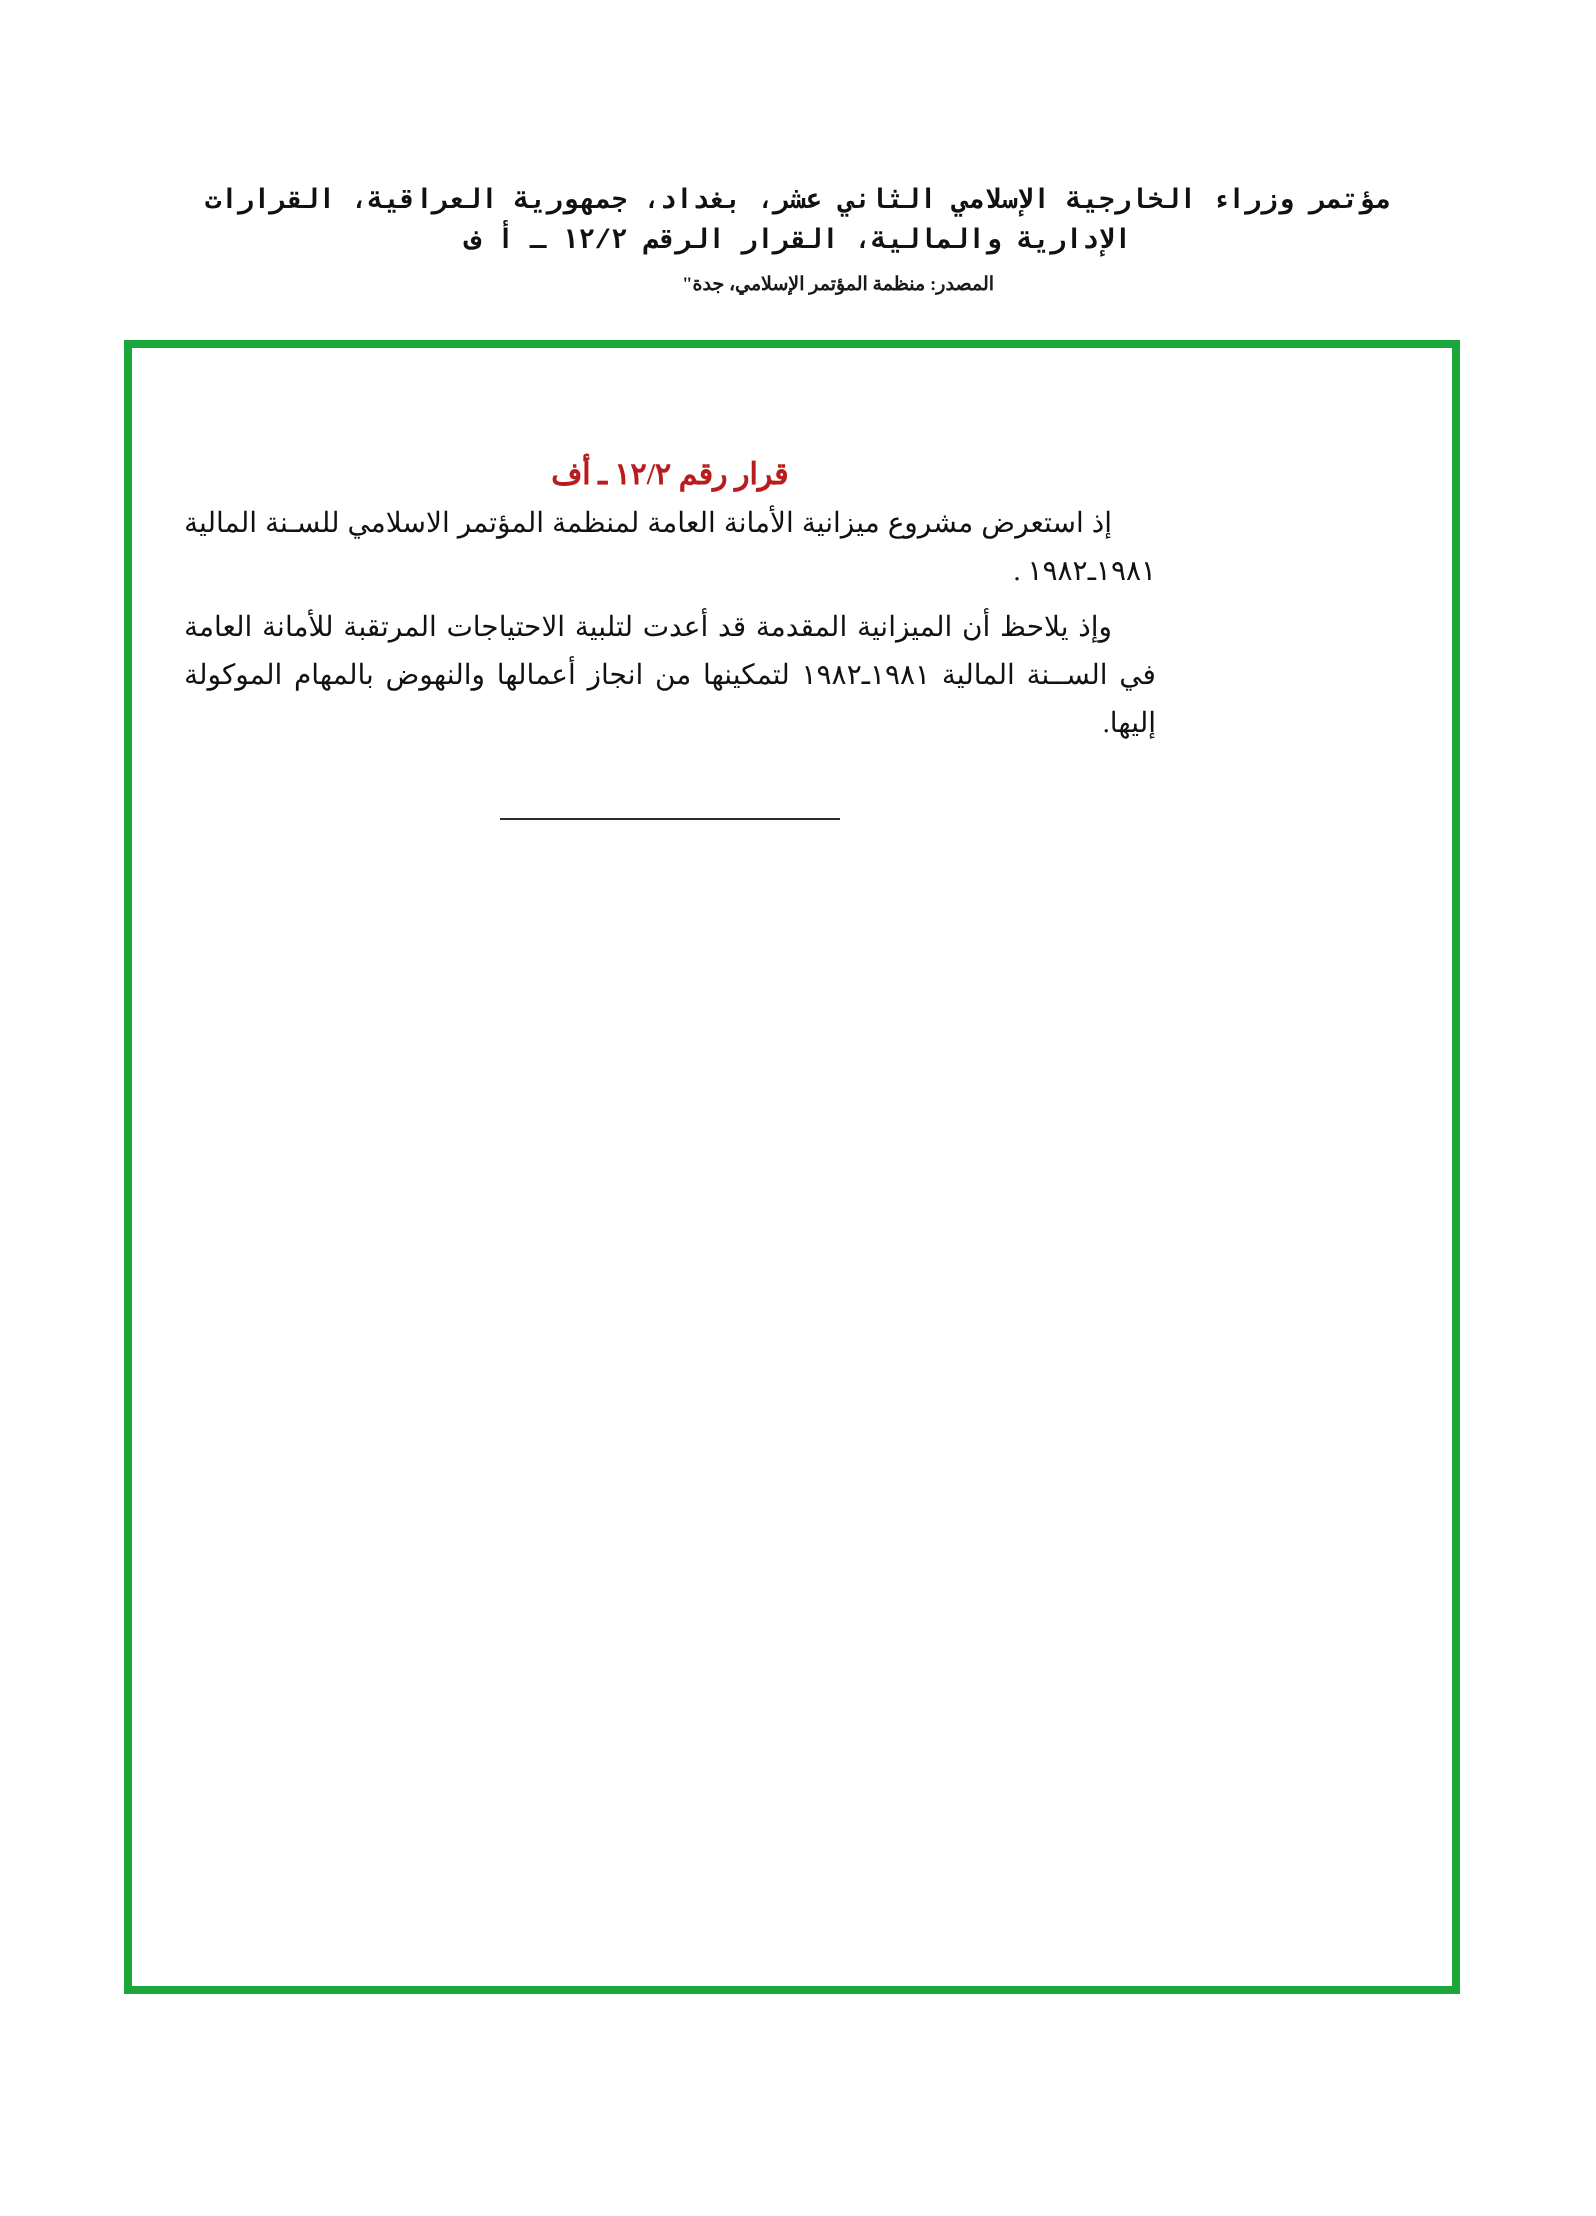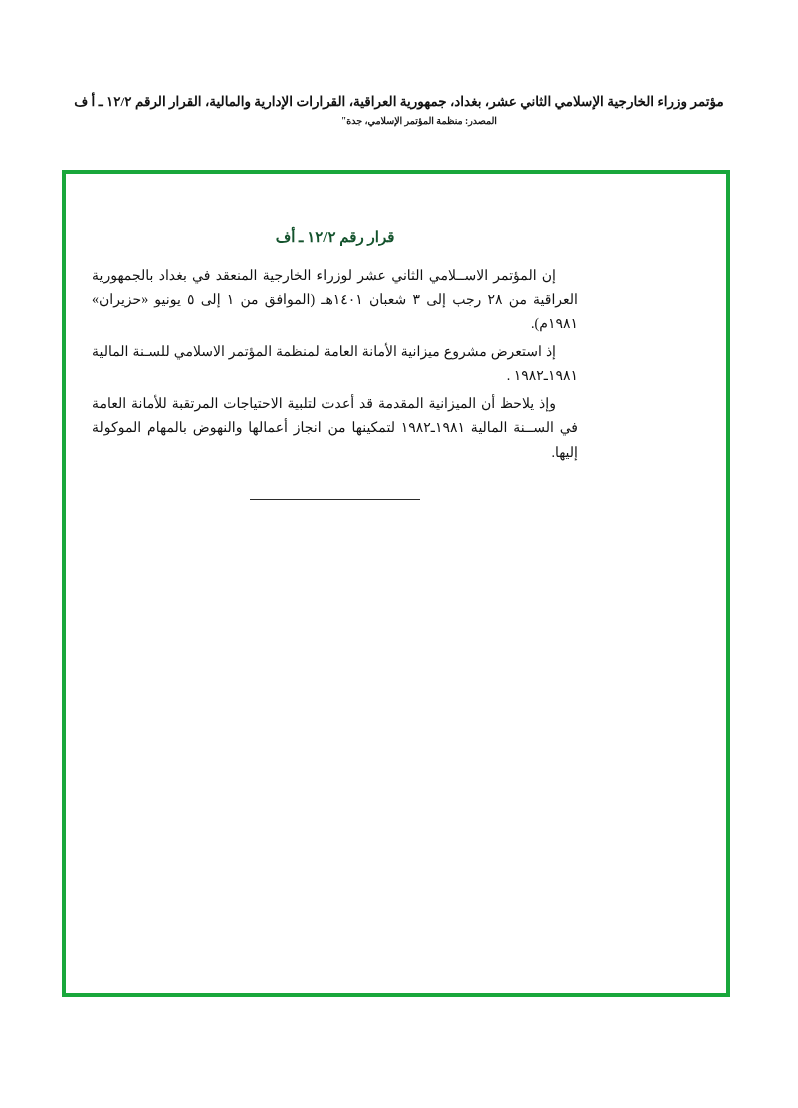--- a/index.html
+++ b/index.html
@@ -18,28 +18,28 @@
 
   
   .header {
     position: absolute;
     top: 92px;
     left: 0;
     right: 0;
     text-align: center;
   }
   .header-line {
-    font-family: Liberation Serif, serif;
+    font-family: Liberation Mono, monospace;
     font-weight: bold;
     font-size: 13.5px;
     letter-spacing: 0px;
     color: #111111;
     direction: rtl;
     line-height: 1.5;
-    padding: 0 52px;
+    padding: 0 84px;
   }
   .header-source {
     margin-top: 3px;
     font-size: 9.5px;
     font-weight: bold;
     color: #1a1a1a;
     direction: rtl;
     padding-left: 40px;
   }
 
@@ -60,21 +60,21 @@
     top: 228px;
     left: 92px;
     width: 486px;
     direction: rtl;
     text-align: justify;
   }
 
   .title-1, .title-2 {
     text-align: center;
     font-weight: bold;
-    color: #14532d;
+    color: #b91c1c;
   }
   .title-1 {
     font-size: 15px;
     letter-spacing: 0.5px;
   }
   .title-2 {
     font-size: 15.5px;
     margin-top: 9px;
     letter-spacing: 0.3px;
   }
@@ -110,20 +110,19 @@
 <div class="header">
   <div class="header-line">مؤتمر وزراء الخارجية الإسلامي الثاني عشر، بغداد، جمهورية العراقية، القرارات الإدارية والمالية، القرار الرقم ١٢/٢ ـ أ ف</div>
   <div class="header-source">المصدر:  منظمة المؤتمر الإسلامي، جدة"</div>
 </div>
 
 <div class="frame"></div>
 
 <div class="doc-body">
   <div class="title-1">قرار رقم ١٢/٢ ـ أف</div>
 
-  <div class="para indent first">إن المؤتمر الاســلامي الثاني عشر لوزراء الخارجية المنعقد في بغداد بالجمهورية العراقية من ٢٨ رجب إلى ٣ شعبان ١٤٠١هـ (الموافق من ١ إلى ٥ يونيو «حزيران» ١٩٨١م).</div>
   <div class="para indent">إذ استعرض مشروع ميزانية الأمانة العامة لمنظمة المؤتمر الاسلامي للسـنة المالية ١٩٨١ـ١٩٨٢ .</div>
   <div class="para indent">وإذ يلاحظ أن الميزانية المقدمة قد أعدت لتلبية الاحتياجات المرتقبة للأمانة العامة في الســنة المالية ١٩٨١ـ١٩٨٢ لتمكينها من انجاز أعمالها والنهوض بالمهام الموكولة إليها.</div>
 
   <div class="rule-wrap">
     <div class="rule"></div>
   </div>
 </div>
 
 </body></html>

